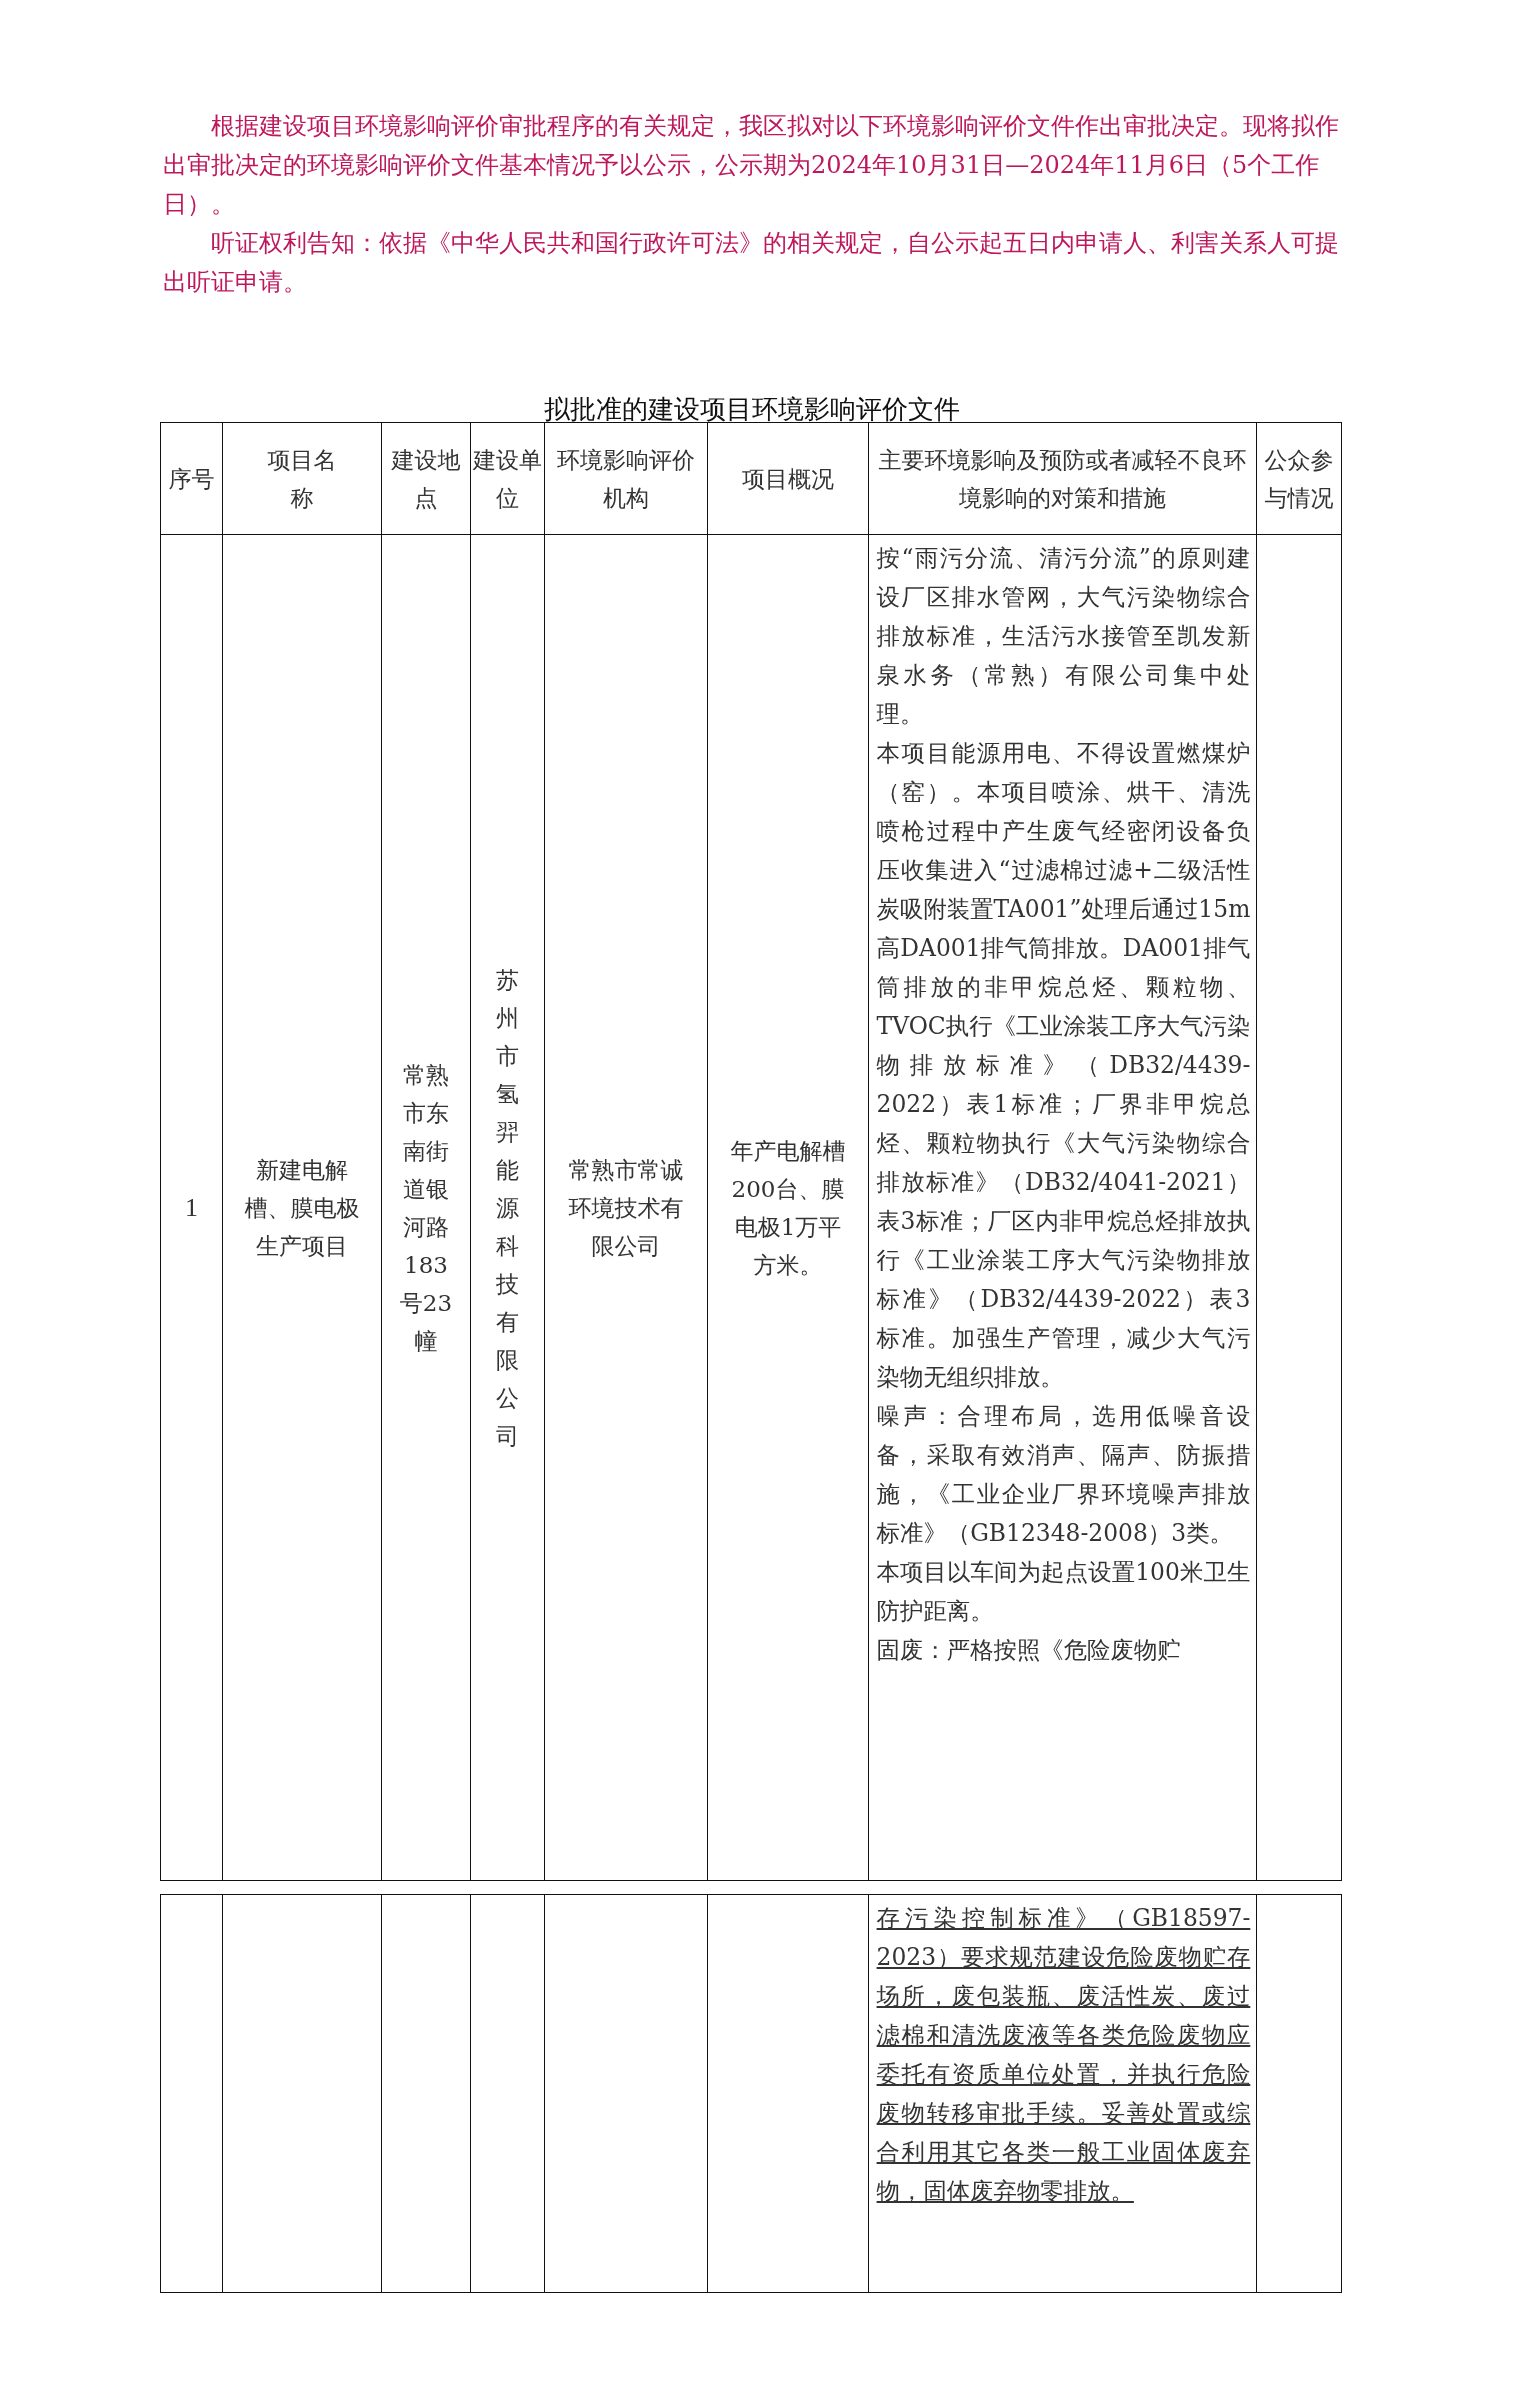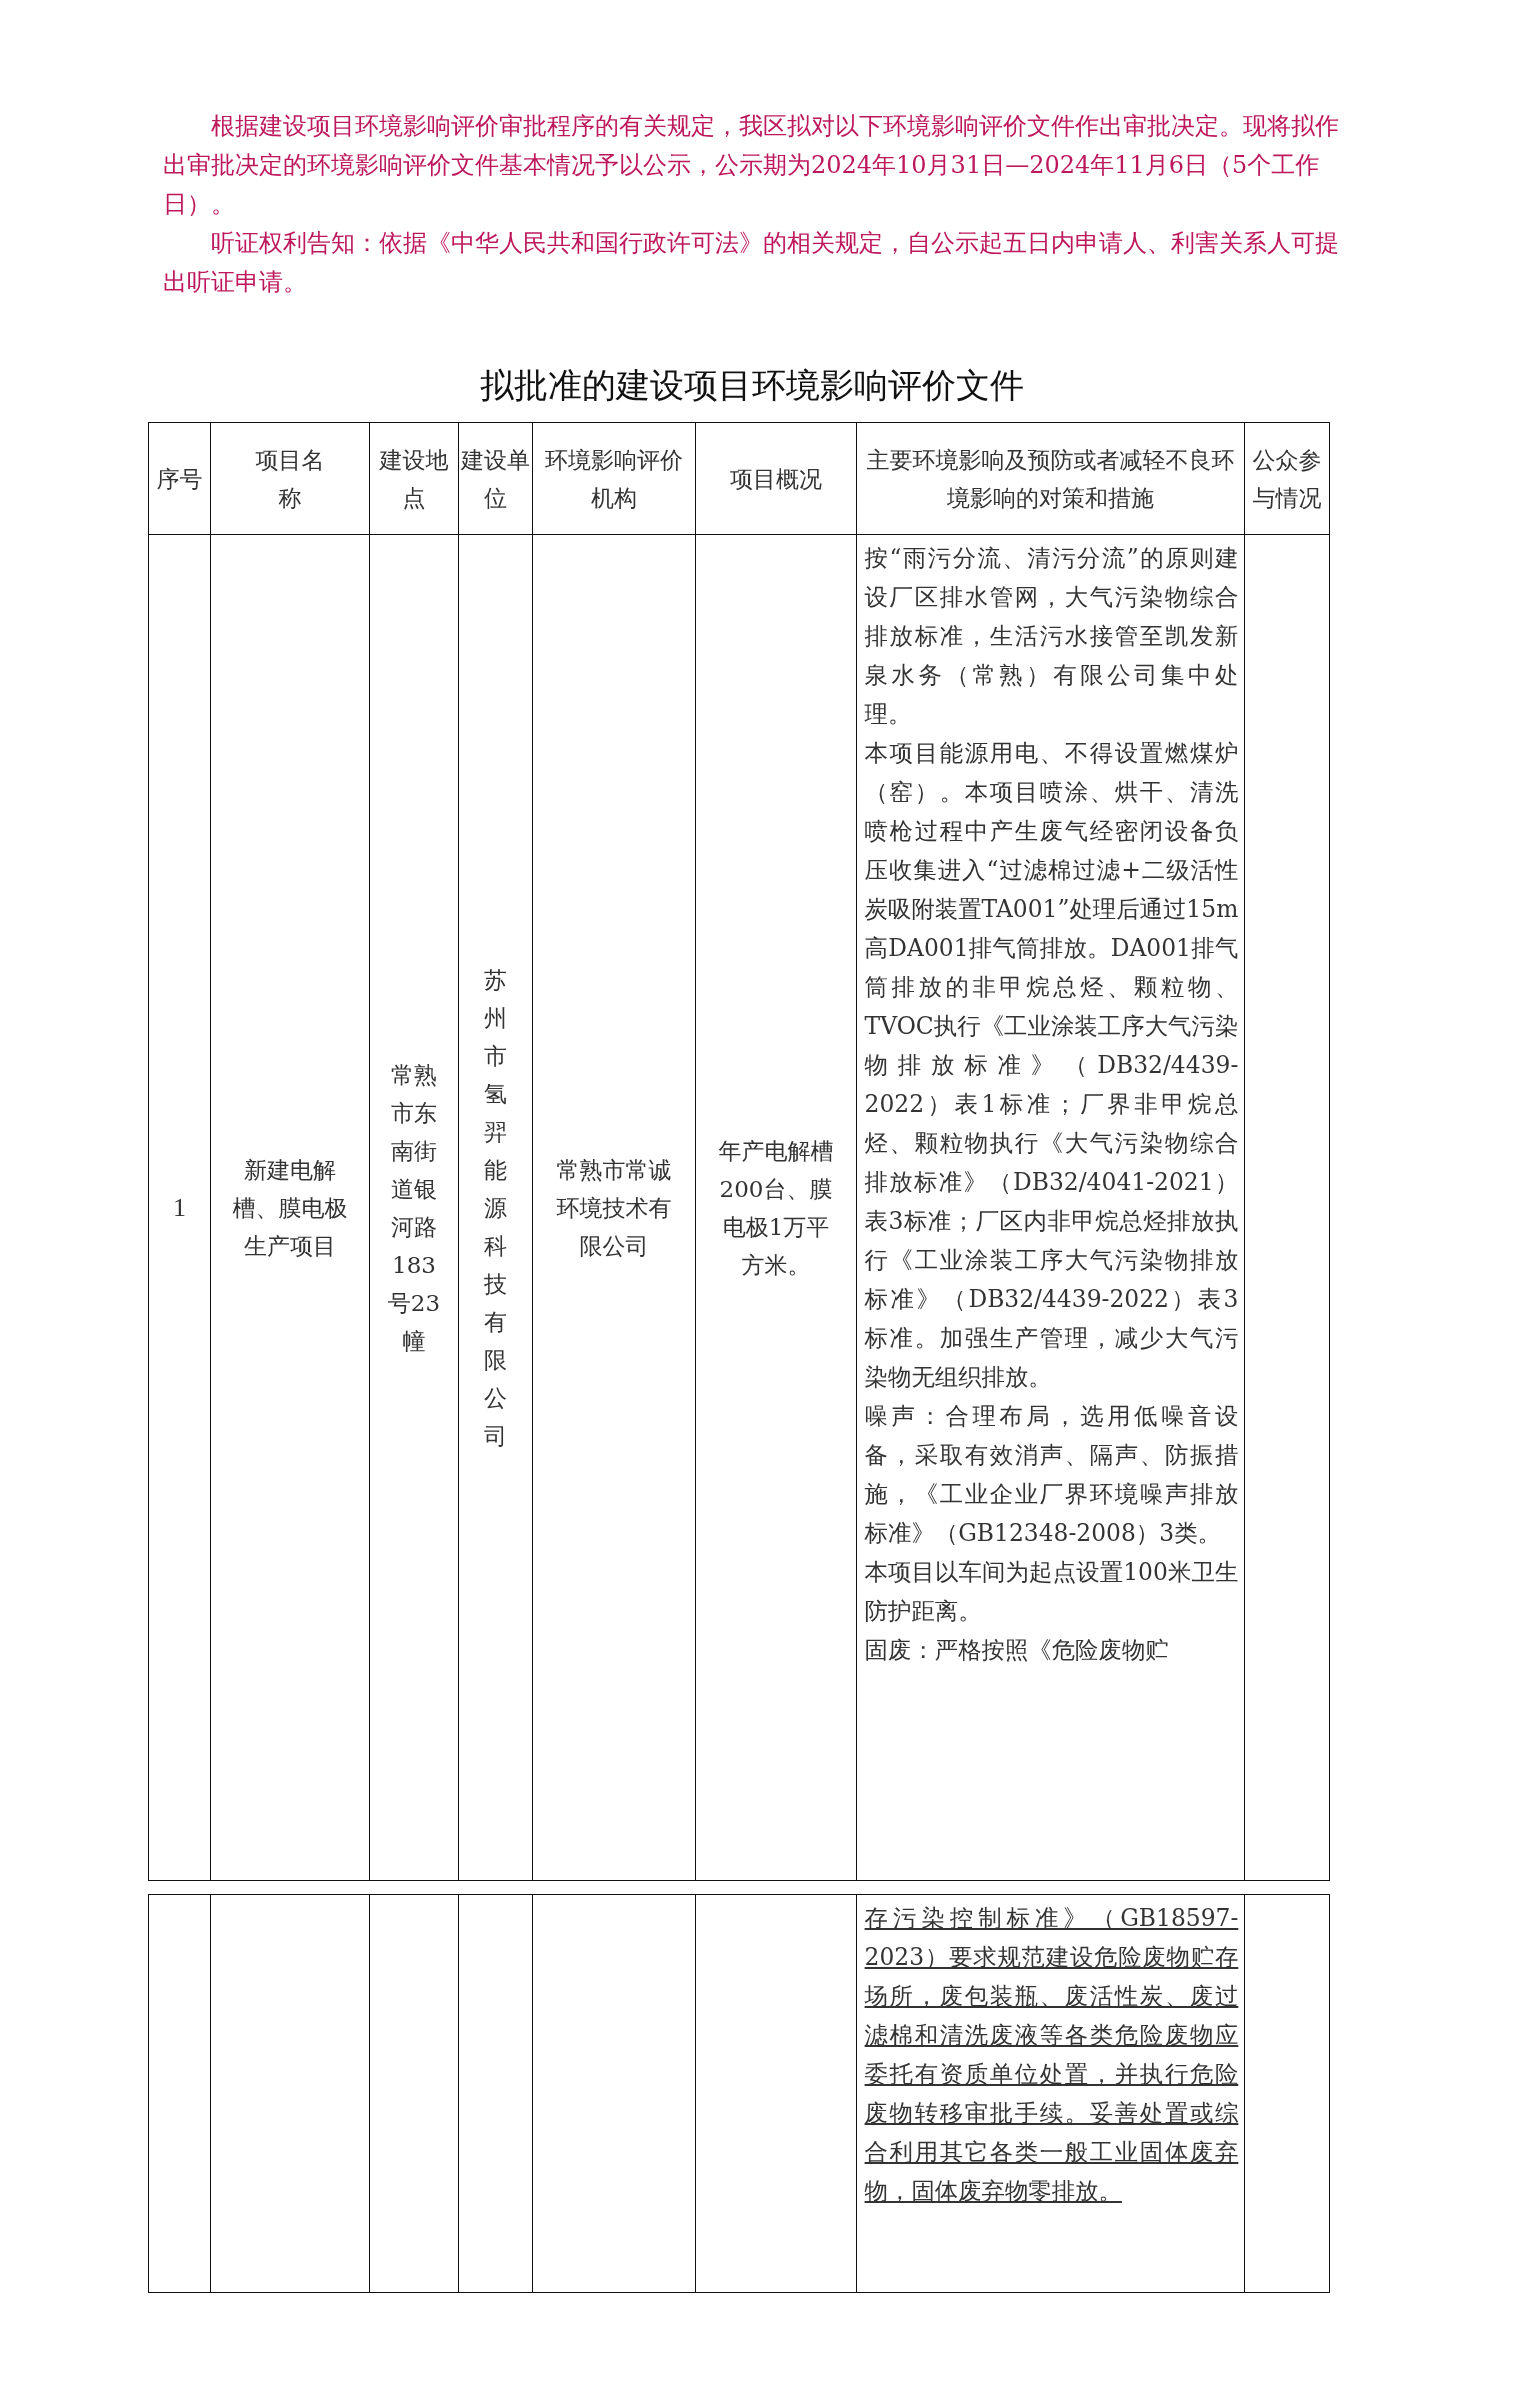--- a/index.html
+++ b/index.html
@@ -9,26 +9,26 @@
       color: #222;
     }
     .intro {
       position: absolute; left: 163px; top: 107px; width: 1178px;
       font-size: 24px; line-height: 39px; color: #be185d;
     }
     .intro p { margin: 0; }
     .indent { text-indent: 48px; }
     .indent2 { padding-left: 78px; }
     .doc-title {
-      position: absolute; left: 163px; top: 369px; width: 1178px;
-      text-align: center; font-size: 34px; line-height: 38px; color: #111;
-      font-family: Liberation Mono, monospace;
+      position: absolute; left: 163px; top: 390px; width: 1178px;
+      text-align: center; font-size: 26px; line-height: 38px; color: #111;
+      font-family: Liberation Sans, sans-serif;
     }
     table.grid {
-      position: absolute; left: 148px; border-collapse: collapse;
+      position: absolute; left: 160px; border-collapse: collapse;
       table-layout: fixed; font-size: 23px; color: #333;
     }
     table.grid td, table.grid th {
       border: 1.4px solid #111; padding: 12px; vertical-align: middle;
       text-align: center; font-weight: normal; line-height: 38px;
     }
     .t1 { top: 422px; }
     .t2 { top: 1894px; text-decoration: underline; }
     th { padding: 3.8px 1.9px !important; }
     .measures {

